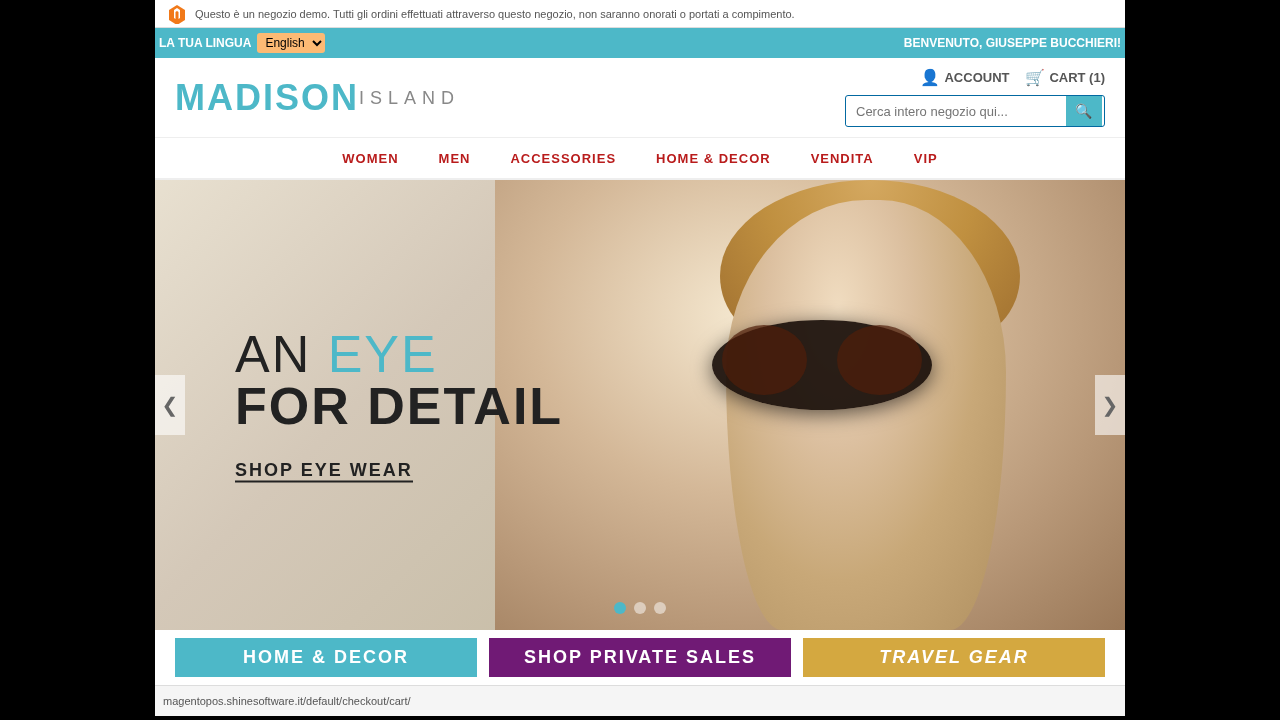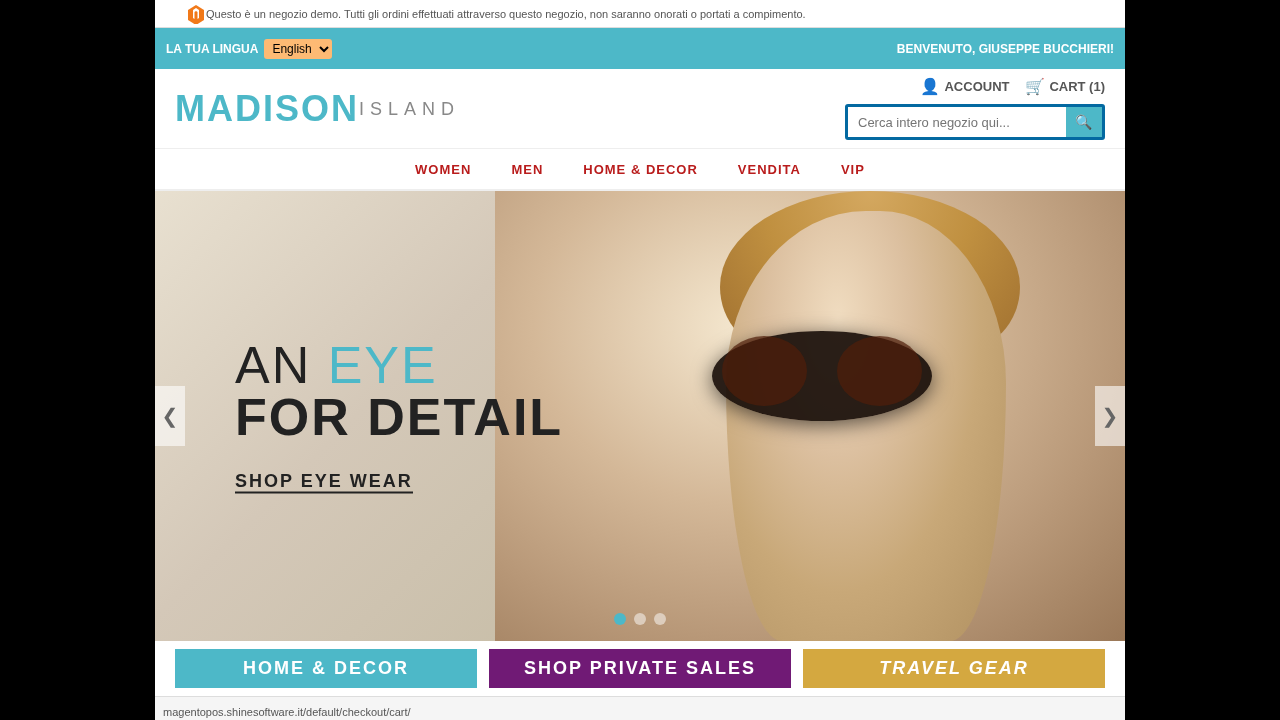--- a/index.html
+++ b/index.html
@@ -5,44 +5,45 @@
     * { margin: 0; padding: 0; box-sizing: border-box; }
     body { width: 1280px; height: 720px; overflow: hidden; font-family: Arial, sans-serif; background: #000; }
 
     
     #announcement-bar {
       background: #fff;
       border-bottom: 1px solid #ddd;
       height: 28px;
       display: flex;
       align-items: center;
-      padding: 0 31px;
+      padding: 0 12px;
+      gap: 8px;
     }
     #announcement-bar .magento-logo {
       display: flex;
       align-items: center;
       gap: 4px;
     }
     #announcement-bar .magento-icon {
       width: 20px;
       height: 20px;
     }
     #announcement-bar .announcement-text {
       font-size: 11px;
       color: #555;
     }
 
     
     #lang-bar {
       background: #4db8c8;
-      height: 41px;
+      height: 30px;
       display: flex;
       align-items: center;
       justify-content: space-between;
-      padding: 0 11px;
+      padding: 0 4px;
     }
     #lang-bar .lang-section {
       display: flex;
       align-items: center;
       gap: 6px;
       font-size: 12px;
       color: #fff;
       font-weight: bold;
       text-transform: uppercase;
     }
@@ -120,21 +121,21 @@
       font-size: 13px;
       color: #555;
       text-decoration: none;
       cursor: pointer;
       text-transform: uppercase;
       font-weight: bold;
     }
     .search-bar {
       display: flex;
       align-items: center;
-      border: 3px solid #0369a1;
+      border: 1px solid #0369a1;
       border-radius: 3px;
       overflow: hidden;
       width: 260px;
     }
     .search-input {
       border: none;
       outline: none;
       padding: 6px 10px;
       font-size: 13px;
       width: 220px;
@@ -475,20 +476,21 @@
         <button class="search-btn">
           <span style="color:#fff;font-size:14px;">🔍</span>
         </button>
       </div>
     </div>
   </div>
 
   <div id="nav">
     <span class="nav-item">WOMEN</span>
     <span class="nav-item">MEN</span>
+    <span class="nav-item">ACCESSORIES</span>
     <span class="nav-item">HOME &amp; DECOR</span>
     <span class="nav-item">VENDITA</span>
     <span class="nav-item">VIP</span>
   </div>
 
   <div class="hero-wrapper">
     <div id="hero" style="width:100%;height:450px;">
 
       <div class="hero-nav-left">
         <span>❮</span>

